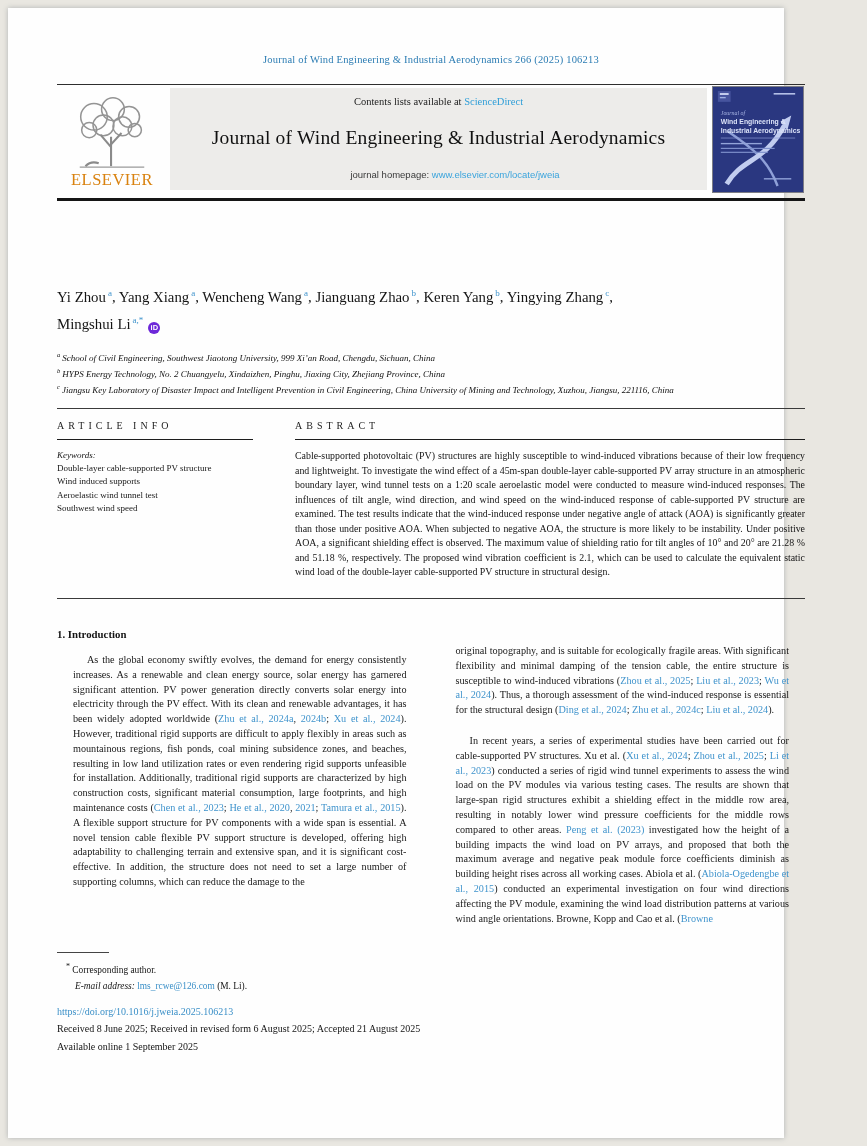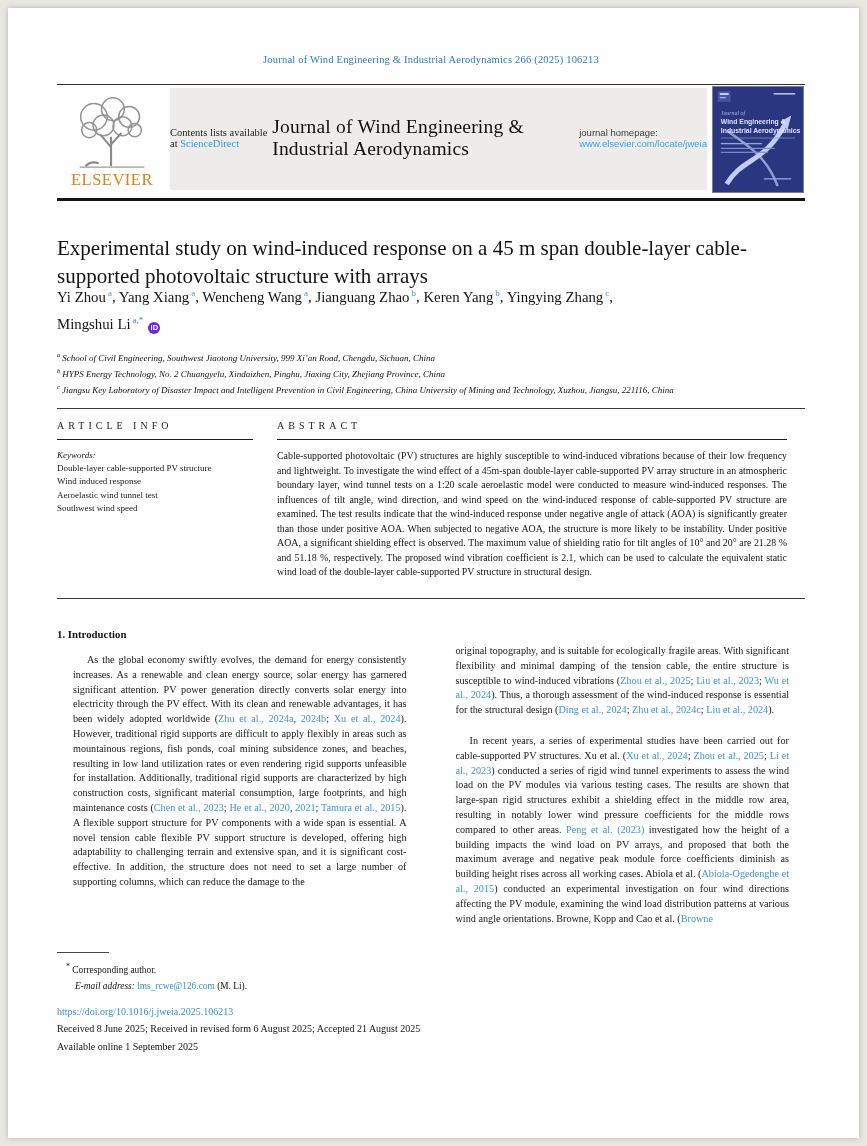--- a/index.html
+++ b/index.html
@@ -3,42 +3,42 @@
 <meta charset="utf-8">
 <style>
   html,body{margin:0;padding:0;}
   body{
     width:867px;height:1146px;position:relative;
     background:#e9e7e1;
     font-family:"Liberation Serif", serif;
     color:#161616;
   }
   .page{
-    position:absolute;left:8px;top:8px;width:851px;height:1130px;
+    position:absolute;left:8px;top:8px;width:776px;height:1130px;
     background:#fefefe;
     box-shadow:0 0 5px rgba(70,80,95,.35);
   }
   .cblock{position:absolute;left:49px;width:748px;}
 
   
   .citation-line{top:46px;text-align:center;font-size:10.5px;color:#2b7cb3;letter-spacing:.2px;}
 
   .rule{position:absolute;left:49px;width:748px;background:#2e2e2e;height:1px;}
   .rule-top{top:76px;}
   .rule-thick{top:190px;height:3px;background:#151515;}
   .rule-mid1{top:400px;background:#3a3a3a;}
   .rule-mid2{top:590px;background:#3a3a3a;}
 
   
   .masthead{top:78px;height:108px;}
   .logo-block{position:absolute;left:0;top:2px;width:110px;height:102px;display:flex;flex-direction:column;align-items:center;justify-content:flex-end;}
   .tree{width:96px;height:74px;}
   .elsevier-word{font-size:16.5px;color:#d9820f;letter-spacing:.5px;margin-top:1px;font-family:"Liberation Serif",serif;}
   .gray-box{position:absolute;left:113px;top:2px;width:537px;height:102px;background:#edecea;
-    display:flex;flex-direction:row;justify-content:space-between;align-items:center;
+    display:flex;flex-direction:column;justify-content:space-between;align-items:center;
     padding:8px 0 10px;box-sizing:border-box;}
   .contents-line{font-size:10.5px;color:#222;}
   .sd-link{color:#2f9ed8;}
   .journal-title{font-size:19.5px;color:#101010;letter-spacing:.2px;}
   .homepage-line{font-family:"Liberation Sans",sans-serif;font-size:9.5px;color:#3a3a3a;margin-left:33px;}
   .hp-link{color:#3ba4dc;}
   .cover{position:absolute;left:655px;top:0;width:92px;height:107px;border:1px solid #7d7d85;box-sizing:border-box;background:#2a3780;}
   .cover svg{display:block;width:100%;height:100%;}
 
   
@@ -48,21 +48,21 @@
   .cite{color:#3f93cc;}
   .orcid{display:inline-block;width:12px;height:12px;border-radius:50%;background:#6d28d9;color:#fff;
     font-size:7.5px;font-weight:bold;text-align:center;line-height:12px;font-family:"Liberation Sans",sans-serif;
     margin-left:5px;vertical-align:-1px;}
   .affiliations{top:341px;font-size:9px;font-style:italic;line-height:12.9px;color:#101010;}
   .affiliations sup{font-size:6.5px;margin-right:2px;}
 
   
   .info-abs{top:412px;display:flex;}
   .info-col{width:196px;flex:none;}
-  .abs-col{margin-left:24px;width:510px;flex:none;}
+  .abs-col{margin-left:42px;width:510px;flex:none;}
   .sec-heading{font-size:10px;letter-spacing:4px;color:#1d1d1d;}
   .heading-rule{margin-top:8px;height:1px;background:#1d1d1d;width:100%;}
   .kw-label{margin-top:9px;font-style:italic;font-size:9px;line-height:13.2px;}
   .kw{font-size:9px;line-height:13.2px;}
   .abs-text{margin:9px 0 0;font-size:9.9px;line-height:14.5px;text-align:justify;color:#141414;}
 
   
   .body-cols{top:620px;display:flex;gap:17px;height:302px;overflow:hidden;}
   .col{flex:1;min-width:0;}
   .intro-heading{font-weight:bold;font-size:10.8px;color:#141414;}
@@ -139,41 +139,40 @@
         <rect x="8" y="57" width="42" height="1.4" fill="#93a4d9"></rect>
         <rect x="8" y="62" width="55" height="1.2" fill="#7e90cc"></rect>
         <rect x="8" y="66" width="48" height="1.2" fill="#7e90cc"></rect>
         <rect x="52" y="93" width="28" height="1.4" fill="#93a4d9"></rect>
       </svg>
     </div>
   </div>
 
   <div class="rule rule-thick"></div>
 
-  <h1 class="cblock title">Experimental study on wind-induced response on a 45 m span double-layer cable-supported photovoltaic structure with arrays</h1>
 
   <div class="cblock authors">
     <span><span>Yi Zhou</span><sup class="cite">a</sup><span>, </span><span>Yang Xiang</span><sup class="cite">a</sup><span>, </span><span>Wencheng Wang</span><sup class="cite">a</sup><span>, </span><span>Jianguang Zhao</span><sup class="cite">b</sup><span>, </span><span>Keren Yang</span><sup class="cite">b</sup><span>, </span><span>Yingying Zhang</span><sup class="cite">c</sup><span>,</span><br><span>Mingshui Li</span><sup class="cite">a,*</sup></span><span class="orcid">iD</span>
   </div>
 
   <div class="cblock affiliations">
     <div><sup>a</sup><span>School of Civil Engineering, Southwest Jiaotong University, 999 Xi’an Road, Chengdu, Sichuan, China</span></div>
     <div><sup>b</sup><span>HYPS Energy Technology, No. 2 Chuangyelu, Xindaizhen, Pinghu, Jiaxing City, Zhejiang Province, China</span></div>
     <div><sup>c</sup><span>Jiangsu Key Laboratory of Disaster Impact and Intelligent Prevention in Civil Engineering, China University of Mining and Technology, Xuzhou, Jiangsu, 221116, China</span></div>
   </div>
 
   <div class="rule rule-mid1"></div>
 
   <div class="cblock info-abs">
     <div class="info-col">
       <div class="sec-heading">ARTICLE INFO</div>
       <div class="heading-rule"></div>
       <div class="kw-label">Keywords:</div>
       <div class="kw">Double-layer cable-supported PV structure</div>
-      <div class="kw">Wind induced response</div>
+      <div class="kw">Wind induced supports</div>
       <div class="kw">Aeroelastic wind tunnel test</div>
       <div class="kw">Southwest wind speed</div>
     </div>
     <div class="abs-col">
       <div class="sec-heading">ABSTRACT</div>
       <div class="heading-rule"></div>
       <p class="abs-text">Cable-supported photovoltaic (PV) structures are highly susceptible to wind-induced vibrations because of their low frequency and lightweight. To investigate the wind effect of a 45m-span double-layer cable-supported PV array structure in an atmospheric boundary layer, wind tunnel tests on a 1:20 scale aeroelastic model were conducted to measure wind-induced responses. The influences of tilt angle, wind direction, and wind speed on the wind-induced response of cable-supported PV structure are examined. The test results indicate that the wind-induced response under negative angle of attack (AOA) is significantly greater than those under positive AOA. When subjected to negative AOA, the structure is more likely to be instability. Under positive AOA, a significant shielding effect is observed. The maximum value of shielding ratio for tilt angles of 10° and 20° are 21.28 % and 51.18 %, respectively. The proposed wind vibration coefficient is 2.1, which can be used to calculate the equivalent static wind load of the double-layer cable-supported PV structure in structural design.</p>
     </div>
   </div>
 

